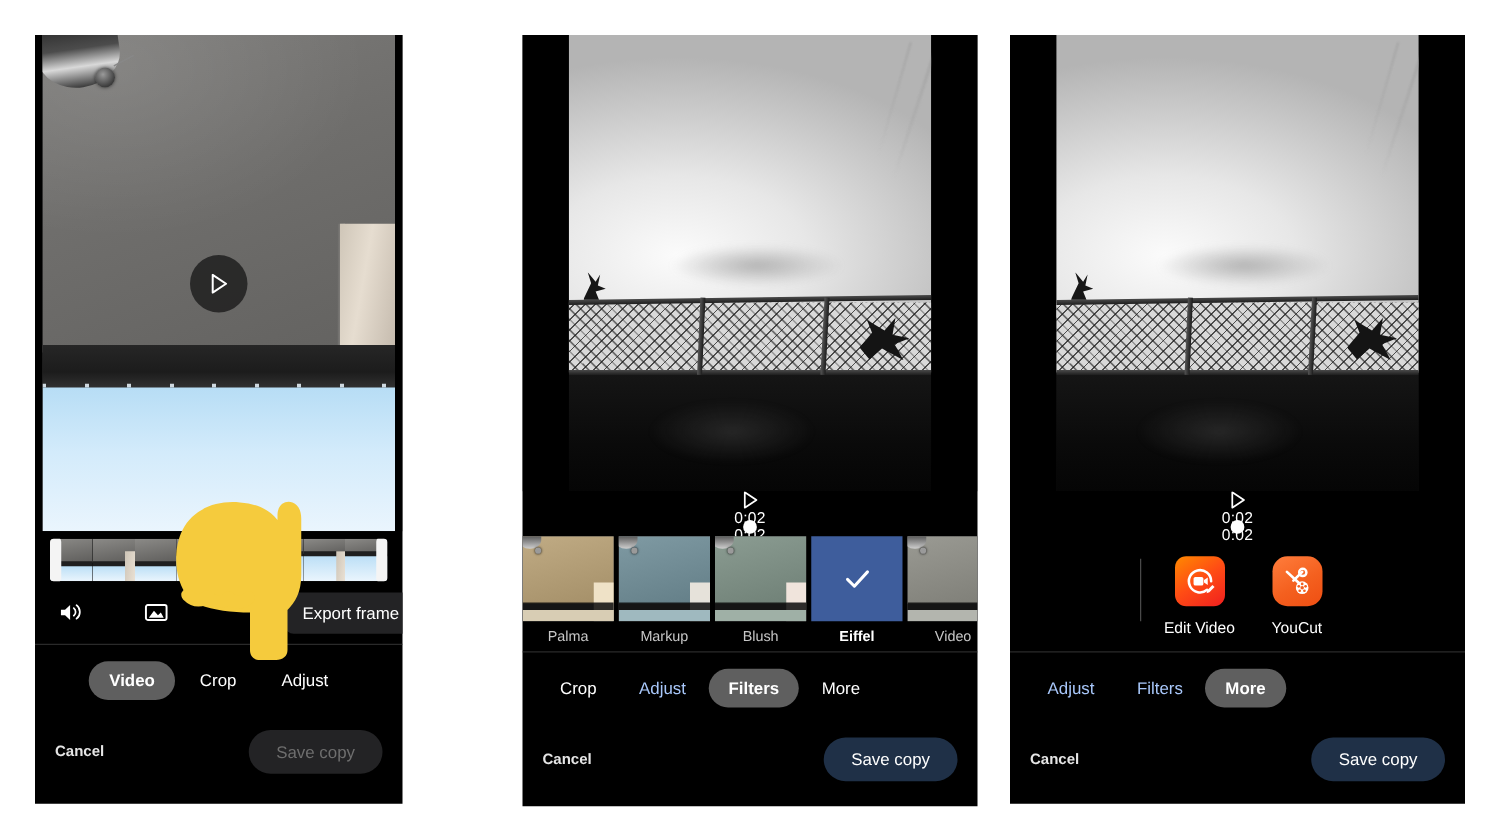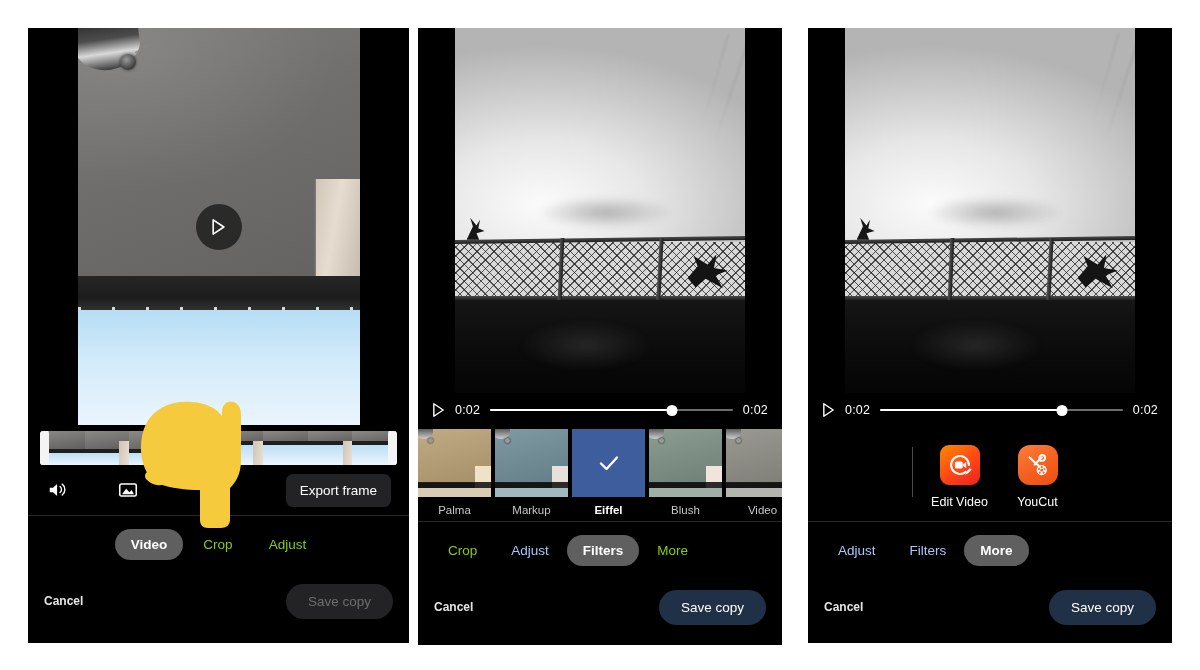--- a/index.html
+++ b/index.html
@@ -12,21 +12,21 @@
   .stage { position: relative; width: 1200px; height: 670px; background:#fff; }
 
   .phone {
     position: absolute;
     background: #000000;
     overflow: hidden;
     display: flex;
     flex-direction: column;
   }
   
-  #panel-1 { left: 28px;  top: 28px; width: 381px; height: 615px; }
+  #panel-1 { left: 28px;  top: 28px; width: 294px; height: 615px; }
   #panel-2 { left: 418px; top: 28px; width: 364px; height: 617px; }
   #panel-3 { left: 808px; top: 28px; width: 364px; height: 615px; }
 
   
   .preview { position: relative; width: 100%; background:#000; overflow:hidden; }
   .preview-1 { height: 397px; }
   .preview-2 { height: 365px; }
 
   .media-frame {
     position:absolute; top:0; bottom:0; left:50%; transform:translateX(-50%);
@@ -146,21 +146,21 @@
     clip-path: polygon(0 100%,35% 40%,20% 0,55% 35%,75% 8%,65% 48%,100% 60%,55% 70%,70% 100%);
     background:#161616;
   }
   .photoB .weed-r {
     right:6%; top:62%; width:40px; height:34px;
     clip-path: polygon(0 70%,25% 35%,15% 5%,50% 30%,72% 0,66% 40%,100% 48%,70% 62%,88% 100%,45% 72%,20% 98%);
     background:#141414;
   }
 
   
-  .playbar { display:flex; align-items:center; height:34px; padding:0 14px; gap:10px; }
+  .playbar { display:flex; align-items:center; height:34px; padding:0 14px; gap:0;flex-direction:column; }
   .playbar .pb-play { width:13px; height:14px; flex:0 0 auto; }
   .pb-time { color:#ffffff; font-size:12.5px; letter-spacing:.2px; }
   .pb-track {
     position:relative; flex:1 1 auto; height:14px; display:flex; align-items:center;
   }
   .pb-track .line-bg { position:absolute; left:0; right:0; height:2px; background:#6d6d6d; border-radius:2px; }
   .pb-track .line-fg { position:absolute; left:0; height:2px; background:#ffffff; border-radius:2px; }
   .pb-track .knob {
     position:absolute; width:11px; height:11px; border-radius:50%; background:#ffffff;
     transform:translateX(-50%);
@@ -259,21 +259,21 @@
   .app-icon svg { width:30px; height:30px; }
   .more-label { font-size:12.5px; color:#ffffff; white-space:nowrap; }
   .more-sep { width:1px; align-self:stretch; background:#4a4a4a; margin:4px 8px 26px 8px; height:50px; }
 
   
   .divider { height:1px; background:#2a2a2a; width:100%; }
   .tabs-row { display:flex; align-items:center; height:56px; }
   .tabs-row.center { justify-content:center; gap:4px; }
   .tabs-row.left { justify-content:flex-start; padding-left:14px; gap:2px; }
   .tab {
-    font-size:13.5px; color:#84cc16; padding:8px 16px; border-radius:16px;
+    font-size:13.5px; color:#ffffff; padding:8px 16px; border-radius:16px;
     white-space:nowrap;
   }
   .tab.selected { background:#5f5f5f; color:#ffffff; font-weight:bold; }
   .tab.edited { color:#a8c7fa; }
 
   .action-row { display:flex; align-items:center; justify-content:space-between;
     height:58px; padding:0 16px; }
   .cancel-btn { font-size:12px; color:#e5e5e5; font-weight:bold; }
   .save-btn {
     font-size:13.5px; border-radius:18px; padding:10px 22px; white-space:nowrap;
@@ -448,37 +448,37 @@
             <div class="ft-wall" style="background:linear-gradient(165deg,#7f9aa3,#637e87);"></div>
             <div class="ft-lamp"></div>
             <div class="ft-screw"></div>
             <div class="ft-pil" style="background:#e6e2da;"></div>
             <div class="ft-ledge"></div>
             <div class="ft-sky" style="background:#9fb9bf;"></div>
           </div>
           <div class="filter-label">Markup</div>
         </div>
         <div class="filter-item">
-          <div class="filter-thumb selected">
-            <svg viewBox="0 0 24 24">
-              <path d="M4 12.5 L9.5 18 L20 6.5" fill="none" stroke="#ffffff" stroke-width="2.4" stroke-linecap="round" stroke-linejoin="round"></path>
-            </svg>
-          </div>
-          <div class="filter-label active">Eiffel</div>
-        </div>
-        <div class="filter-item">
           <div class="filter-thumb">
             <div class="ft-wall" style="background:linear-gradient(165deg,#8b9c92,#6f8076);"></div>
             <div class="ft-lamp"></div>
             <div class="ft-screw"></div>
             <div class="ft-pil" style="background:#f0e4dc;"></div>
             <div class="ft-ledge"></div>
             <div class="ft-sky" style="background:#9fb0a6;"></div>
           </div>
           <div class="filter-label">Blush</div>
+        </div>
+        <div class="filter-item">
+          <div class="filter-thumb selected">
+            <svg viewBox="0 0 24 24">
+              <path d="M4 12.5 L9.5 18 L20 6.5" fill="none" stroke="#ffffff" stroke-width="2.4" stroke-linecap="round" stroke-linejoin="round"></path>
+            </svg>
+          </div>
+          <div class="filter-label active">Eiffel</div>
         </div>
         <div class="filter-item">
           <div class="filter-thumb">
             <div class="ft-wall" style="background:linear-gradient(165deg,#9a9a93,#7e7e77);"></div>
             <div class="ft-lamp"></div>
             <div class="ft-screw"></div>
             <div class="ft-ledge"></div>
             <div class="ft-sky" style="background:#b3b5ae;"></div>
           </div>
           <div class="filter-label">Video</div>

